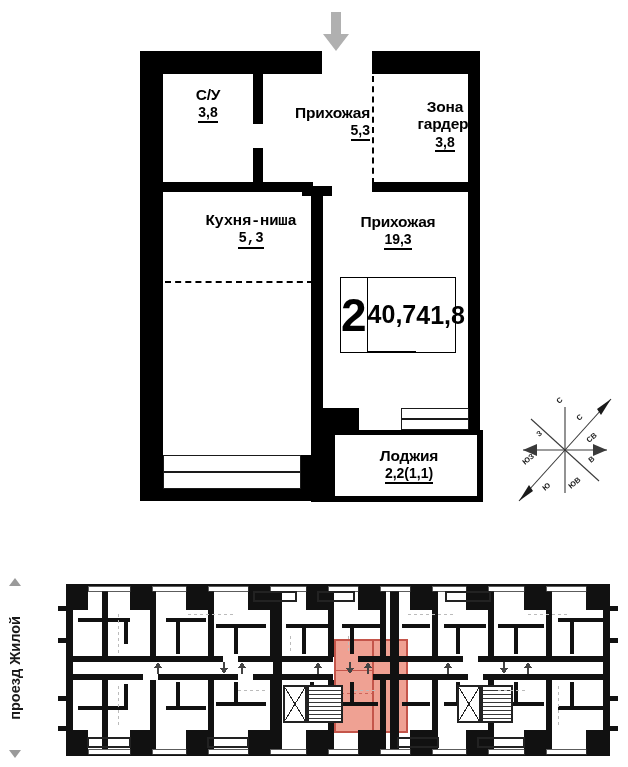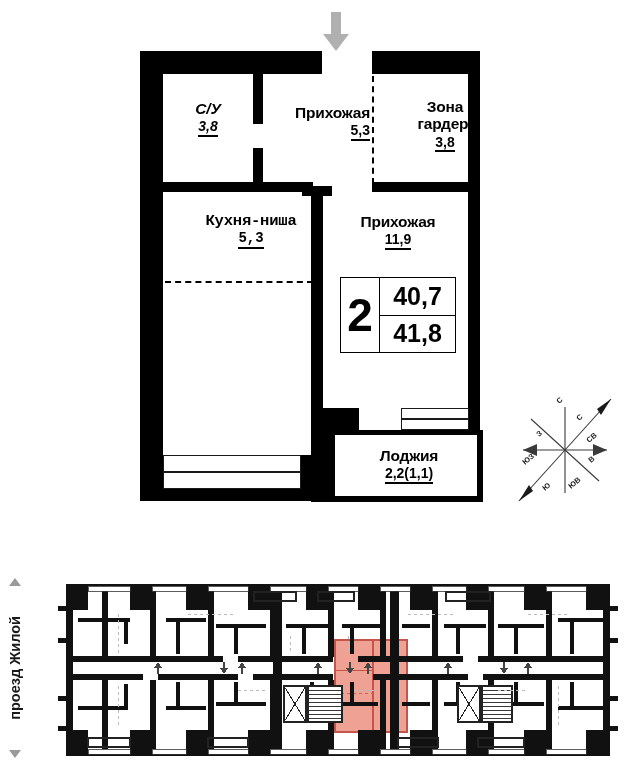--- a/index.html
+++ b/index.html
@@ -91,21 +91,21 @@
     justify-content: center;
     border-right: 1.6px solid #000;
     font-size: 46px;
     font-weight: bold;
     line-height: 1;
     font-family: "Liberation Sans", sans-serif;
   }
   #area-summary .areas-cell {
     flex: 1;
     display: flex;
-    flex-direction: column;
+    flex-direction: row;
   }
   #area-summary .areas-cell > div {
     flex: 1;
     display: flex;
     align-items: center;
     justify-content: center;
     font-size: 25px;
     font-weight: bold;
   }
   #area-summary .area-total {
@@ -222,21 +222,21 @@
     <div class="wall" style="left:335px; top:430px; width:148px; height:5px;"></div>
 
     <div class="dashed-v" style="left:372px; top:76px; height:108px;"></div>
     <div class="dashed-h" style="left:165px; top:281px; width:148px;"></div>
 
     <div class="window" style="left:163px; top:455px; width:138px; height:17px;"></div>
     <div class="window" style="left:163px; top:472px; width:138px; height:17px;"></div>
     <div class="window" style="left:401px; top:408px; width:68px; height:11px;"></div>
     <div class="window" style="left:401px; top:419px; width:68px; height:11px;"></div>
 
-    <div class="room-label" style="left:168px; top:100px; width:80px;font-style:italic;">
+    <div class="room-label" style="left:168px; top:86px; width:80px;">
       <span class="rname">С/У</span>
       <span class="rarea">3,8</span>
     </div>
 
     <div class="room-label" style="left:262px; top:104px; width:108px;text-align:right;">
       <span class="rname">Прихожая</span>
       <span class="rarea">5,3</span>
     </div>
 
     <div class="room-label" style="left:400px; top:98px; width:90px;">
@@ -245,21 +245,21 @@
       <span class="rarea">3,8</span>
     </div>
 
     <div class="room-label" style="left:186px; top:213px; width:130px;font-family:Liberation Mono, monospace;">
       <span class="rname">Кухня-ниша</span>
       <span class="rarea">5,3</span>
     </div>
 
     <div class="room-label" style="left:340px; top:213px; width:116px;">
       <span class="rname">Прихожая</span>
-      <span class="rarea">11,9</span>
+      <span class="rarea">19,3</span>
     </div>
 
 
     <div class="room-label" style="left:341px; top:447px; width:136px;">
       <span class="rname">Лоджия</span>
       <span class="rarea">2,2(1,1)</span>
     </div>
 
     <div id="area-summary">
       <div class="rooms-cell">2</div>

